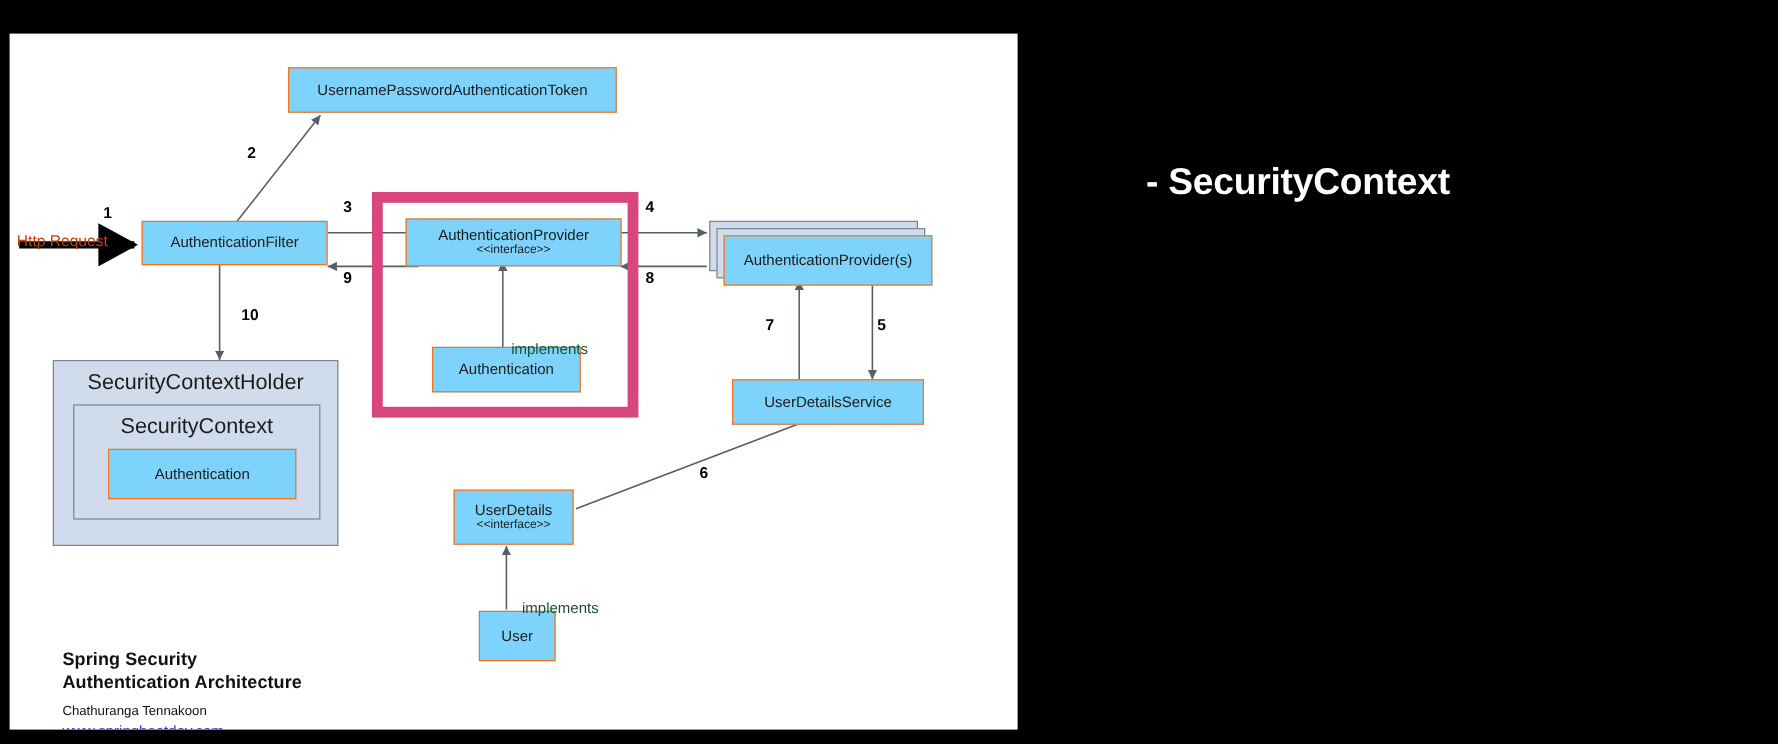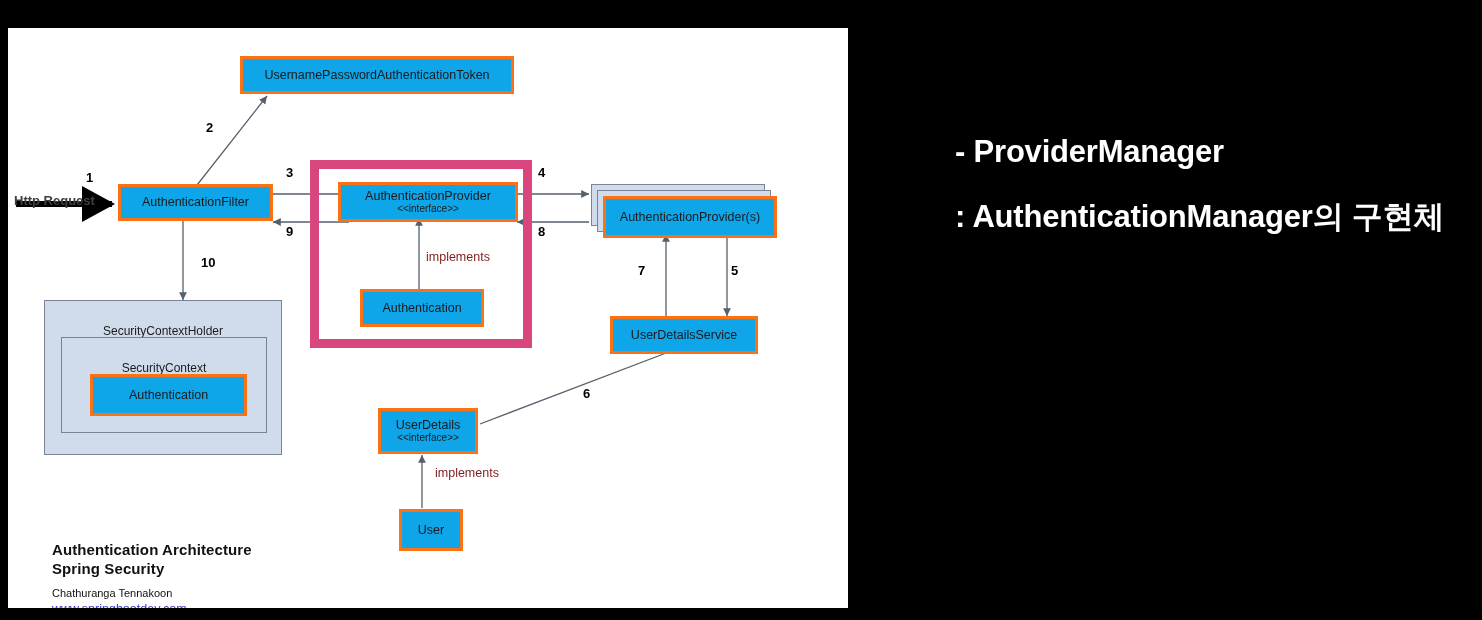--- a/index.html
+++ b/index.html
@@ -23,22 +23,22 @@
     width: 840px;
     height: 580px;
     background: #ffffff;
     overflow: hidden;
   }
 
   
   .uml-box {
     position: absolute;
     box-sizing: border-box;
-    background: #0ea5e9;
-    border: 3px solid #f97316;
+    background: #7dd3fc;
+    border: 1px solid #f97316;
     color: #1b1b1b;
     font-size: 12.5px;
     line-height: 1.15;
     display: flex;
     flex-direction: column;
     align-items: center;
     justify-content: center;
     text-align: center;
     white-space: pre-line;
   }
@@ -50,51 +50,52 @@
   .uml-container {
     position: absolute;
     box-sizing: border-box;
     background: #d0dceb;
     border: 1px solid #7a8494;
     color: #1b1b1b;
     font-size: 12.5px;
   }
   .uml-container > .ct-title {
     text-align: center;
-    padding-top: 23px;
-    font-size: 12px;
+    padding-top: 7px;
+    font-size: 18px;
   }
 
   
   .stack-shadow {
     position: absolute;
     box-sizing: border-box;
     background: #d0dceb;
     border: 1px solid #7a8494;
   }
 
   
   .lbl {
     position: absolute;
-    color: #7f1d1d;
-    font-size: 12.5px;
-    white-space: nowrap;
+    color: #14532d;
+    font-size: 12.5px;
+    white-space: nowrap;
+    margin-top: 34px;
   }
   .lbl-num {
     position: absolute;
     color: #000000;
     font-size: 13px;
     font-weight: bold;
     white-space: nowrap;
   }
   .lbl-http {
     position: absolute;
-    color: #404040;
+    color: #c2410c;
     font-size: 13px;
-    font-weight: bold;
+    font-weight: normal;
     white-space: nowrap;
   }
 
   
   #pink-highlight {
     position: absolute;
     box-sizing: border-box;
     border: 9px solid #d9467d;
     background: transparent;
   }
@@ -214,21 +215,21 @@
   <div class="uml-box" style="left:352px; top:261px; width:124px; height:38px;">
     <span>Authentication</span>
   </div>
 
   <div class="stack-shadow" style="left:583px; top:156px; width:174px; height:42px;"></div>
   <div class="stack-shadow" style="left:589px; top:162px; width:174px; height:42px;"></div>
   <div class="uml-box" style="left:595px; top:168px; width:174px; height:42px;text-align:right;">
     <span>AuthenticationProvider(s)</span>
   </div>
 
-  <div class="uml-box" style="left:602px; top:288px; width:148px; height:38px;">
+  <div class="uml-box" style="left:602px; top:288px; width:160px; height:38px;">
     <span>UserDetailsService</span>
   </div>
 
   <div class="uml-box" style="left:370px; top:380px; width:100px; height:46px;">
     <span>UserDetails</span>
     <span class="iface">&lt;&lt;interface&gt;&gt;</span>
   </div>
 
   <div class="uml-box" style="left:391px; top:481px; width:64px; height:42px;">
     <span>User</span>
@@ -255,24 +256,23 @@
   <span class="lbl-num" style="left:530px; top:137px;">4</span>
   <span class="lbl-num" style="left:530px; top:196px;">8</span>
   <span class="lbl-num" style="left:630px; top:235px;">7</span>
   <span class="lbl-num" style="left:723px; top:235px;">5</span>
   <span class="lbl-num" style="left:575px; top:358px;">6</span>
 
   <span class="lbl" style="left:418px; top:222px;">implements</span>
   <span class="lbl" style="left:427px; top:438px;">implements</span>
 
   <div id="caption">
+    <div class="cap-title">Spring Security</div>
     <div class="cap-title">Authentication Architecture</div>
-    <div class="cap-title">Spring Security</div>
     <div class="cap-author">Chathuranga Tennakoon</div>
     <a class="cap-link" href="#">www.springbootdev.com</a>
   </div>
 
 </div>
 
 <div id="notes-panel">
-  <div class="note-line" id="note-line-1">- ProviderManager</div>
-  <div class="note-line" id="note-line-2">: AuthenticationManager의 구현체</div>
+  <div class="note-line" id="note-line-1">- SecurityContext</div>
 </div>
 
 </body></html>

